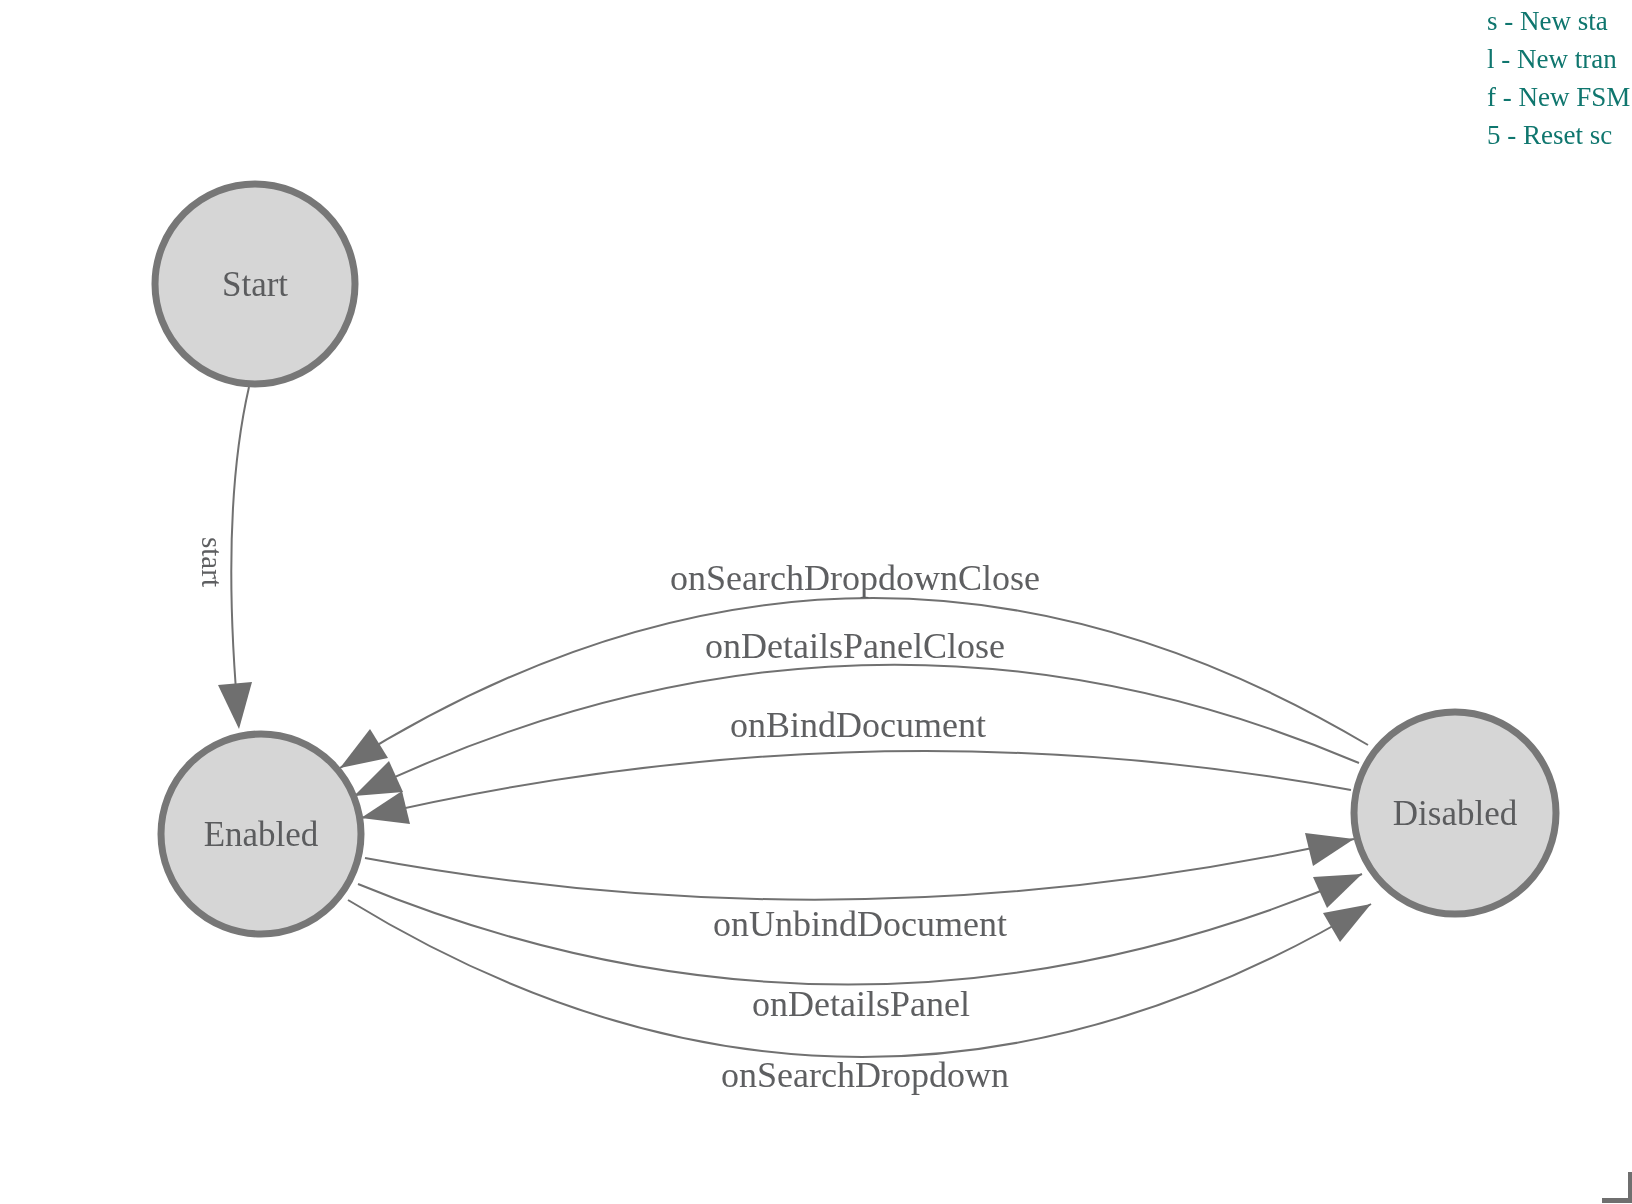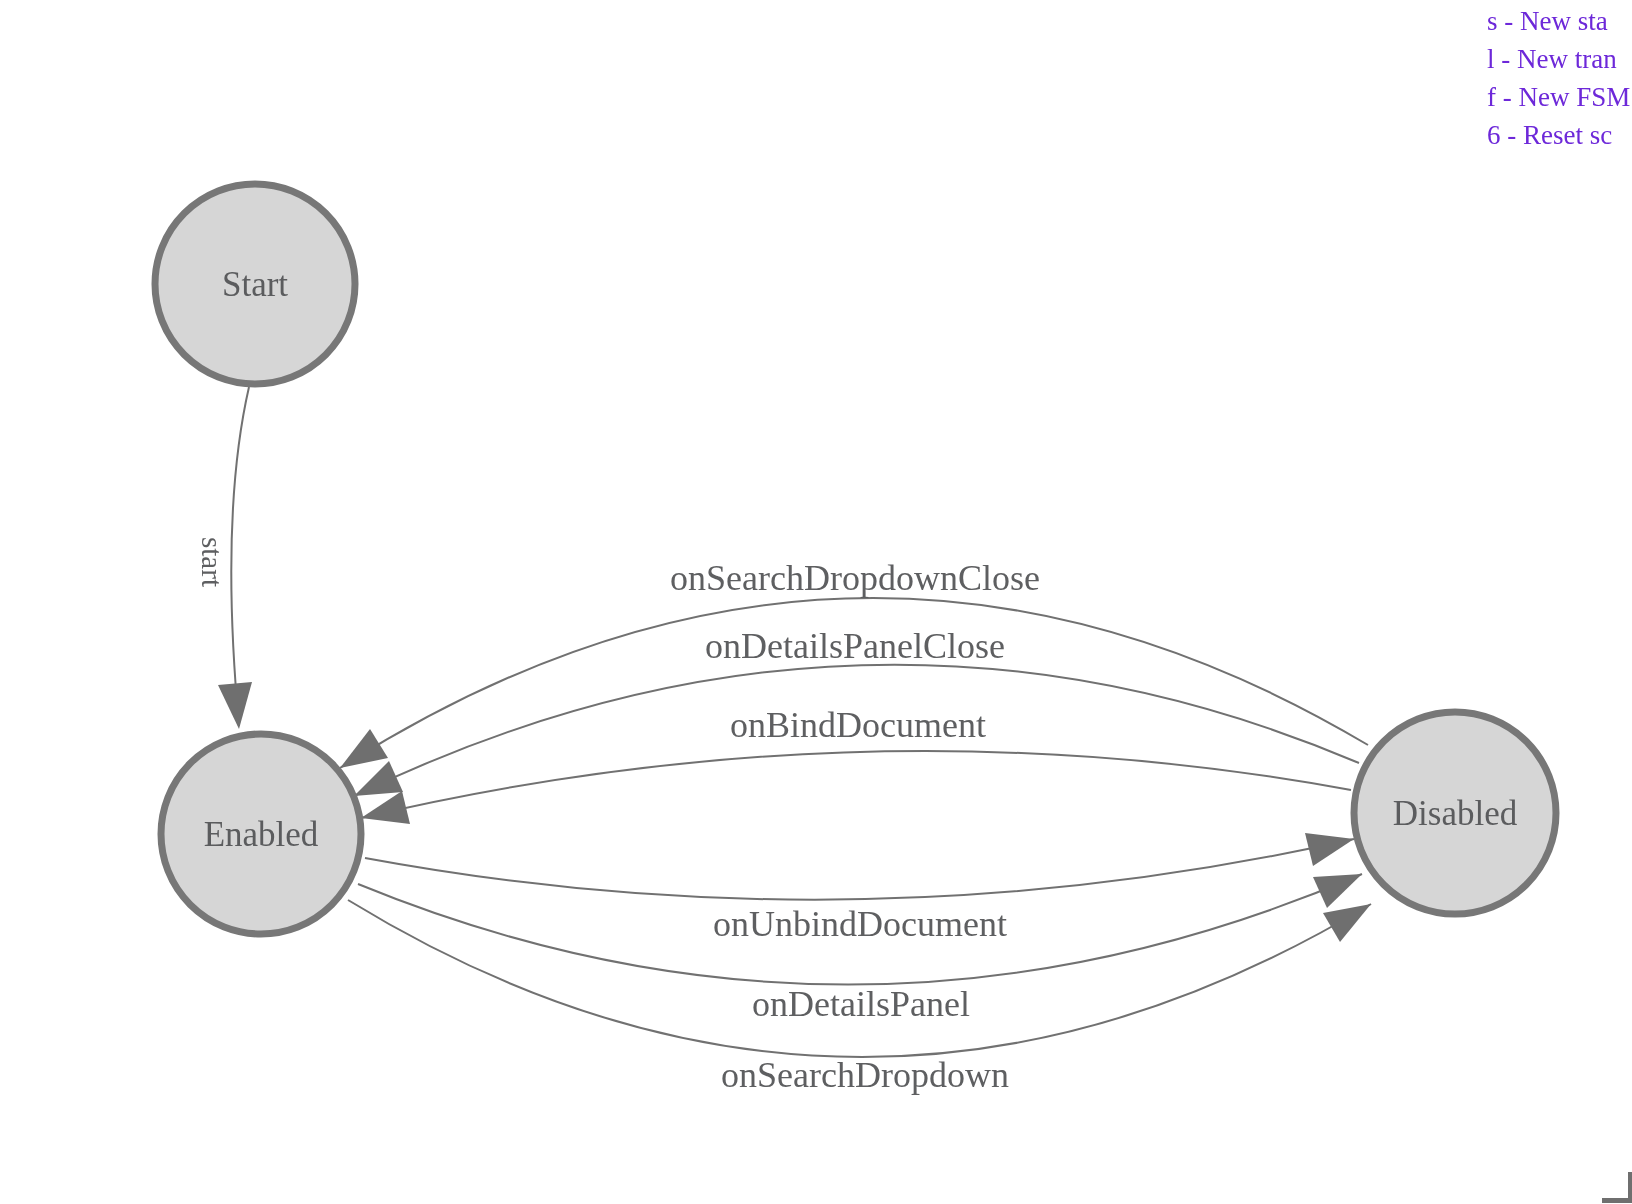--- a/index.html
+++ b/index.html
@@ -50,21 +50,21 @@
     font-size: 29px;
     fill: #5e5f61;
     text-anchor: middle;
   }
   .legend {
     position: absolute;
     left: 1487px;
     top: 2px;
     font-size: 27px;
     line-height: 38px;
-    color: #6d28d9;
+    color: #0f766e;
     white-space: nowrap;
   }
   .page-corner {
     position: absolute;
     left: 1602px;
     top: 1172px;
     width: 26px;
     height: 26px;
     border-right: 5px solid #6f6f6f;
     border-bottom: 5px solid #6f6f6f;
@@ -130,16 +130,16 @@
   <g>
     <circle class="state-circle" cx="1455" cy="813" r="101"></circle>
     <text class="state-label" x="1455" y="825">Disabled</text>
   </g>
 </svg>
 
 <div class="legend">
   <div>s - New sta</div>
   <div>l - New tran</div>
   <div>f - New FSM</div>
-  <div>6 - Reset sc</div>
+  <div>5 - Reset sc</div>
 </div>
 
 <div class="page-corner"></div>
 
 </body></html>

